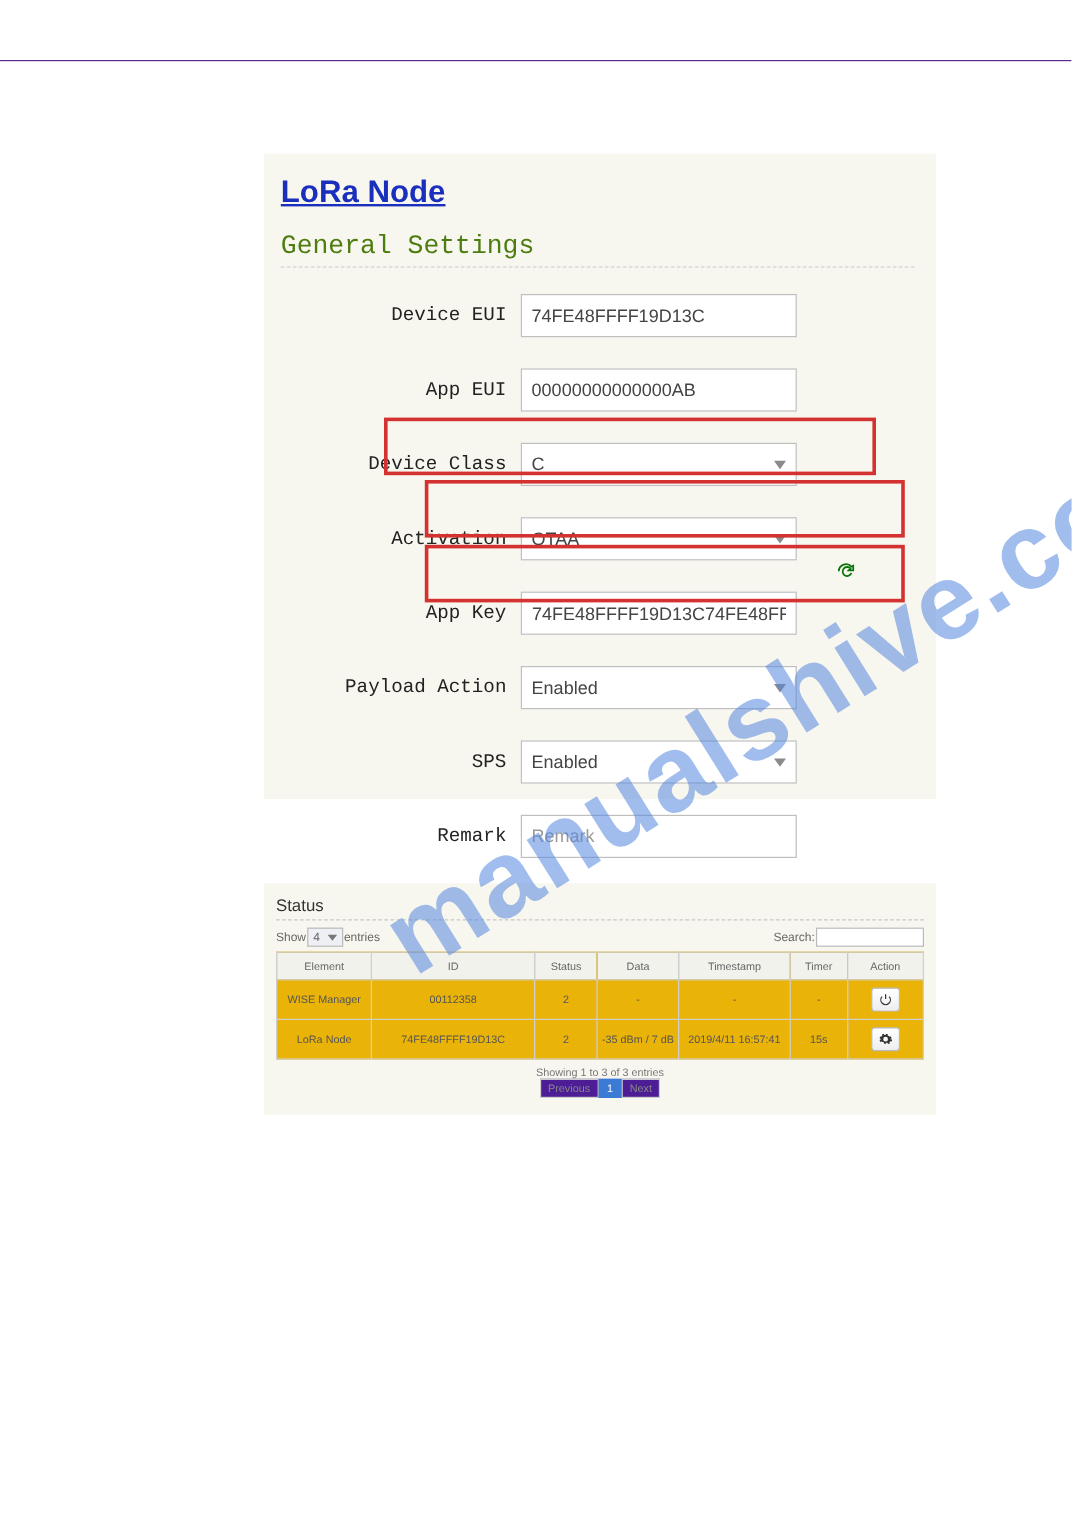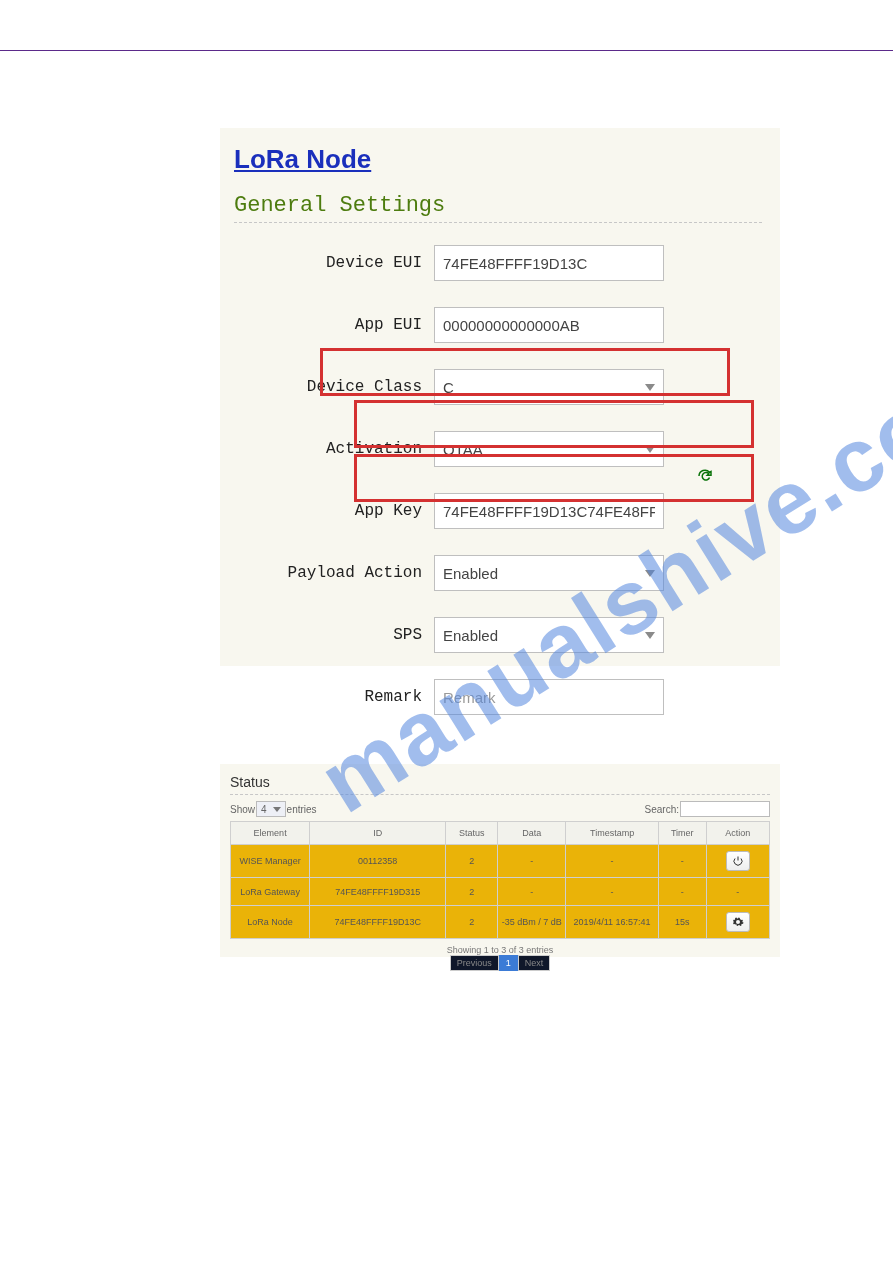--- a/index.html
+++ b/index.html
@@ -108,21 +108,21 @@
   .keybadge {
     position: absolute;
     left: 476px; top: 339px;
     width: 18px; height: 18px;
     color: #0a730a;
   }
 
   
   .panel2 {
     position: absolute;
-    left: 220px; top: 764px;
+    left: 220px; top: 736px;
     width: 560px;
     height: 193px;
     background: #f8f7ef;
     padding: 10px 10px 6px 10px;
   }
   .status-head { font-size: 14px; color: #333; }
   .dashed2 {
     border: none; border-top: 1px dashed #c7c7c7;
     margin: 4px 0 6px 0;
   }
@@ -173,21 +173,21 @@
     background:linear-gradient(#fff,#eee);
     cursor:pointer;
   }
   .power-icon svg, .gear-icon svg { width:12px;height:12px; }
   .footer-row {
     display:flex; justify-content:center; align-items:center;
     font-size:9px; color:#777; margin-top:6px;flex-direction:column;
   }
   .pager { display:flex; align-items:center; gap:0; }
   .pgbtn {
-    border:1px solid #ccc; background:#0f172a; color:#888;
+    border:1px solid #ccc; background:#4c1d95; color:#888;
     font-size:9px; padding:2px 6px; cursor:pointer;
   }
   .pgcur {
     border:1px solid #3b7bd6; background:#3b7bd6; color:#fff;
     font-size:9px; padding:2px 6px;
   }
 </style>
 </head>
 <body>
 
@@ -314,29 +314,20 @@
         <td>
           <span class="iconbtn power-icon">
             <svg viewBox="0 0 24 24" fill="none" stroke="#333" stroke-width="2">
                 <path d="M12 3v8"></path>
                 <path d="M6 7a8 8 0 1 0 12 0"></path>
               </svg>
           </span>
         </td>
       </tr>
       <tr>
-        <td>LoRa Gateway</td>
-        <td>74FE48FFFF19D315</td>
-        <td>2</td>
-        <td>-</td>
-        <td>-</td>
-        <td>-</td>
-        <td>-</td>
-      </tr>
-      <tr>
         <td>LoRa Node</td>
         <td>74FE48FFFF19D13C</td>
         <td>2</td>
         <td>-35 dBm / 7 dB</td>
         <td>2019/4/11 16:57:41</td>
         <td>15s</td>
         <td>
           <span class="iconbtn gear-icon">
             <svg viewBox="0 0 24 24" fill="#333">
                 <path d="M12 8a4 4 0 1 0 0 8 4 4 0 0 0 0-8zm9 4l2 1-1 3-2-.5a9 9 0 0 1-1.5 1.5l.5 2-3 1-1-2h-2l-1 2-3-1 .5-2A9 9 0 0 1 5 16l-2 .5-1-3 2-1v-1l-2-1 1-3 2 .5A9 9 0 0 1 6.5 6L6 4l3-1 1 2h2l1-2 3 1-.5 2A9 9 0 0 1 19 8l2-.5 1 3-2 1v1z"></path>

